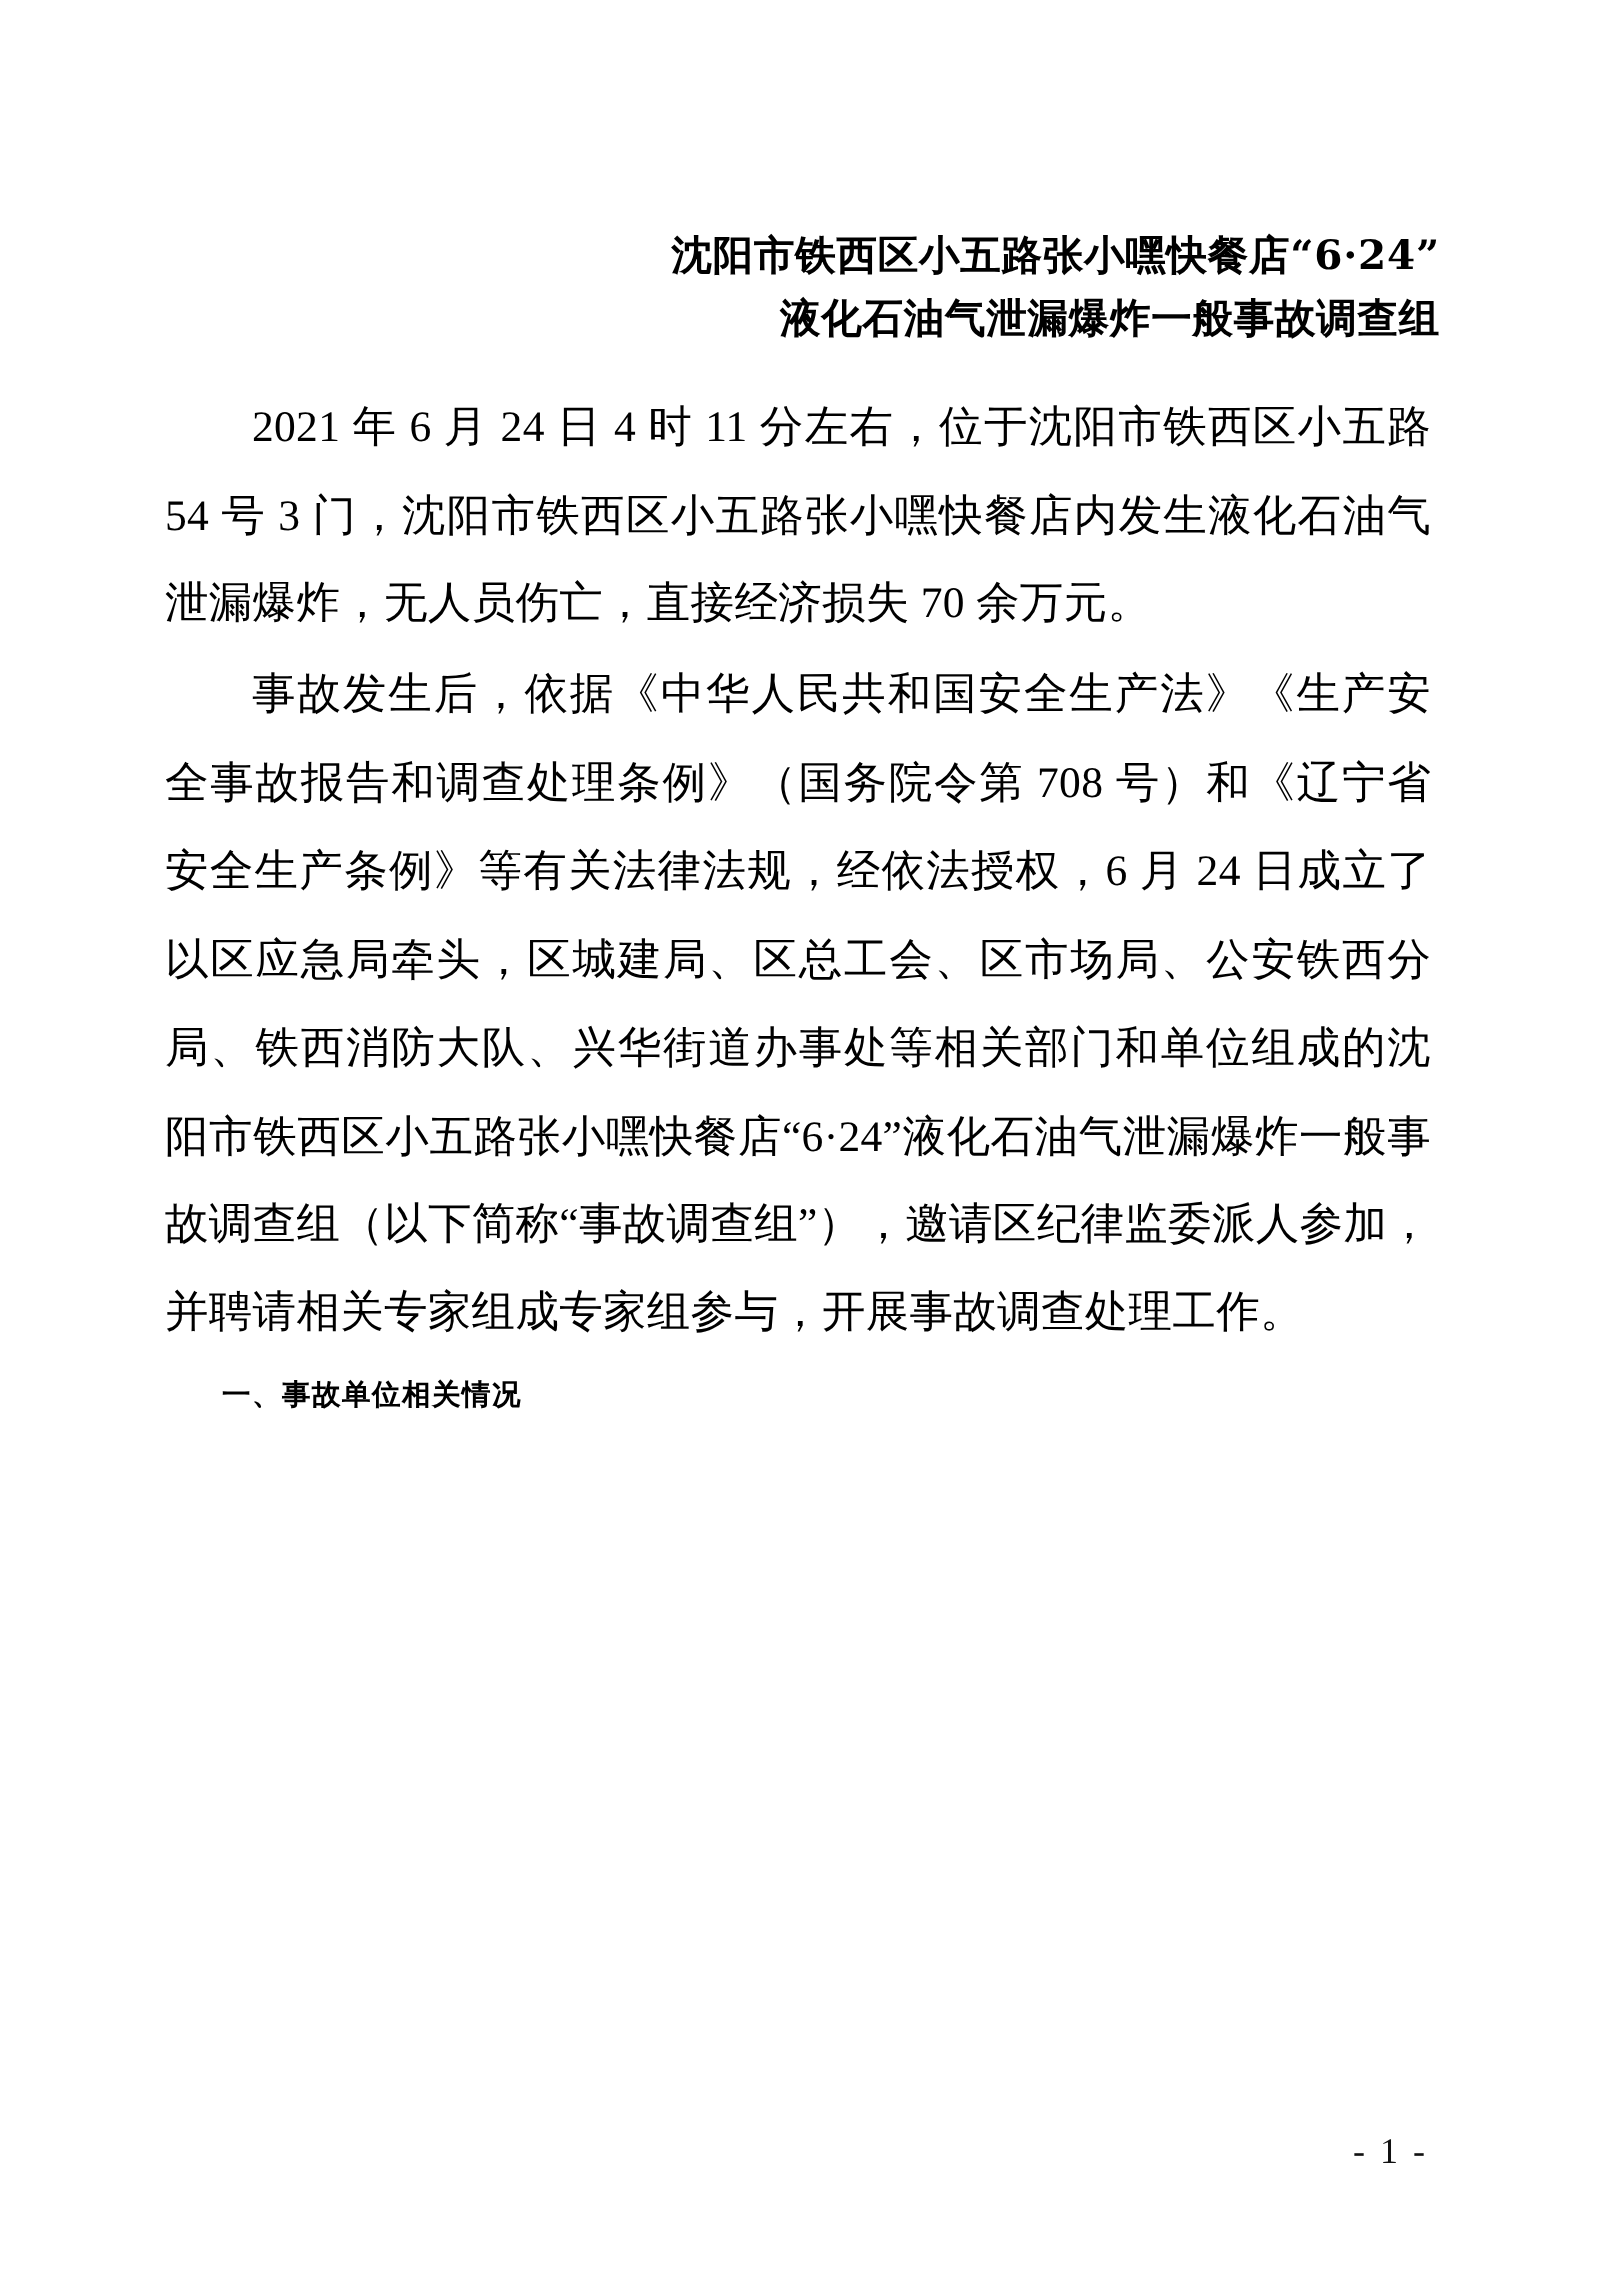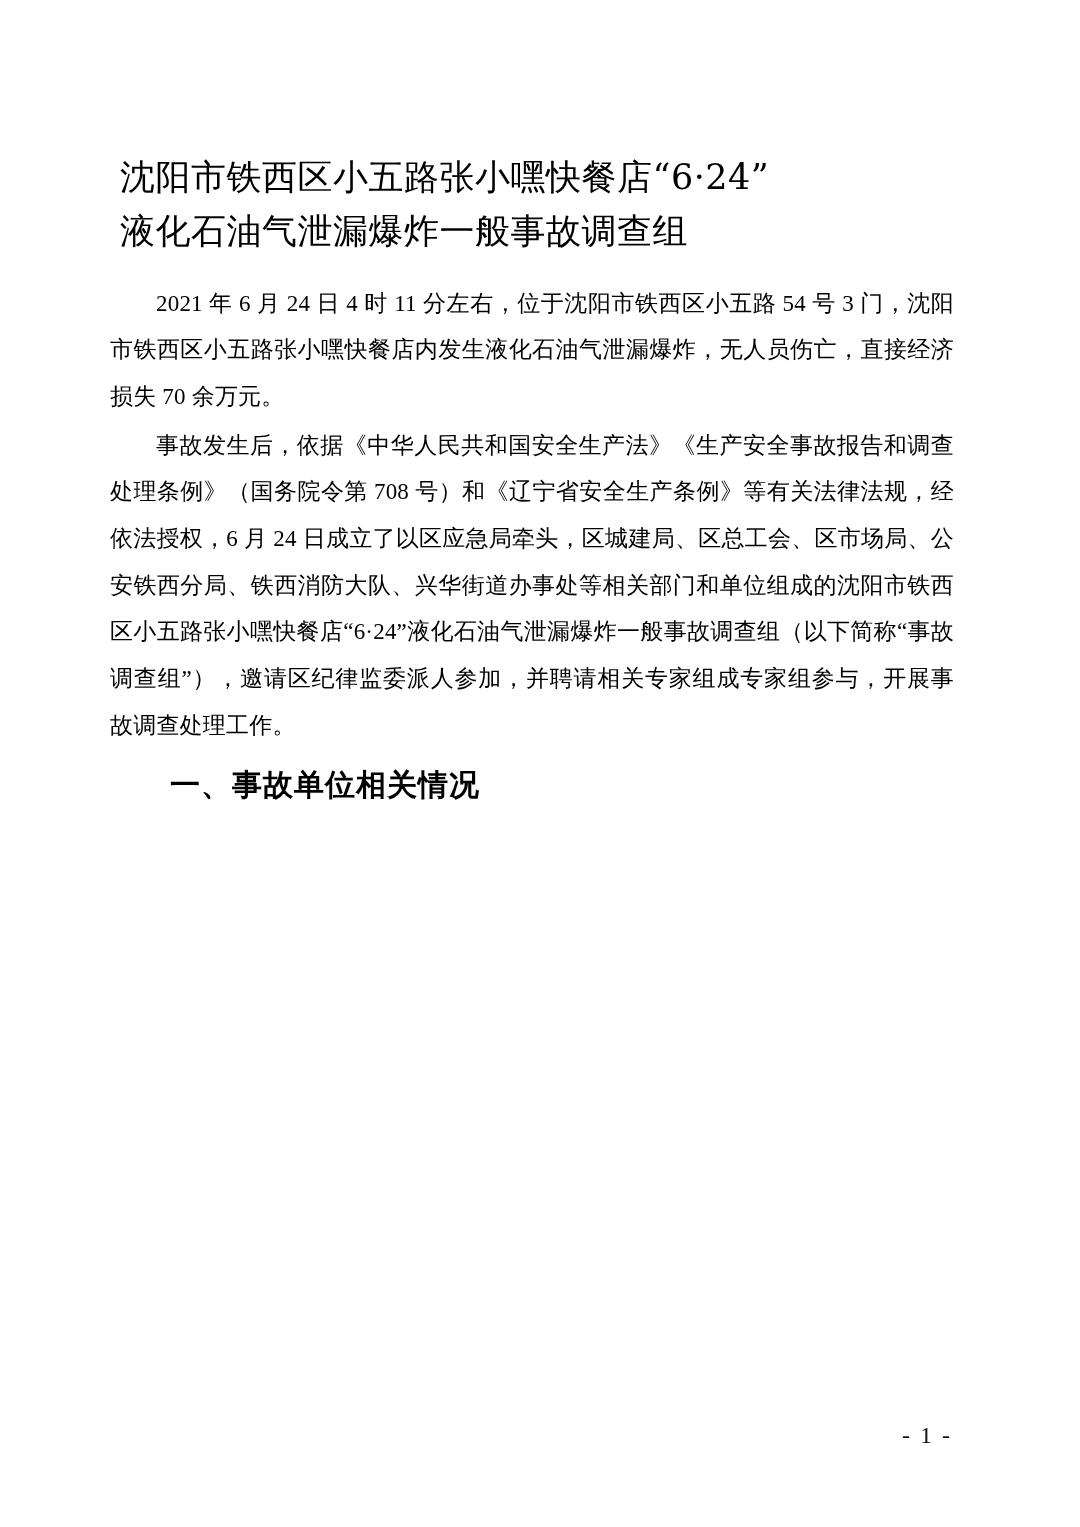--- a/index.html
+++ b/index.html
@@ -17,45 +17,45 @@
   }
   .page {
     width: 1080px;
     height: 1527px;
     box-sizing: border-box;
     padding: 150px 110px 40px 110px;
     position: relative;
   }
   .doc-title {
     font-family: "DejaVu Serif", "Liberation Serif", serif;
-    font-weight: normal;
-    font-size: 35px;
+    font-weight: bold;
+    font-size: 27px;
     line-height: 1.55;
-    text-align: left;
+    text-align: right;
     letter-spacing: 0.5px;
     margin: 0 0 22px 0;
     padding: 0 10px;
   }
   .doc-title .line {
     display: block;
     white-space: nowrap;
   }
   .para {
-    font-size: 23px;
+    font-size: 29px;
     line-height: 2.03;
     text-align: justify;
     text-justify: inter-ideograph;
     text-indent: 2em;
     margin: 0 16px 2px 0;
     letter-spacing: 0.2px;
   }
   .section-heading {
     font-family: "DejaVu Serif", "Liberation Serif", serif;
     font-weight: bold;
-    font-size: 30px;
+    font-size: 19px;
     line-height: 2.03;
     text-indent: 2em;
     margin: 6px 0 0 0;
     letter-spacing: 1px;
   }
   .page-number {
     position: absolute;
     bottom: 78px;
     right: 128px;
     font-size: 24px;

